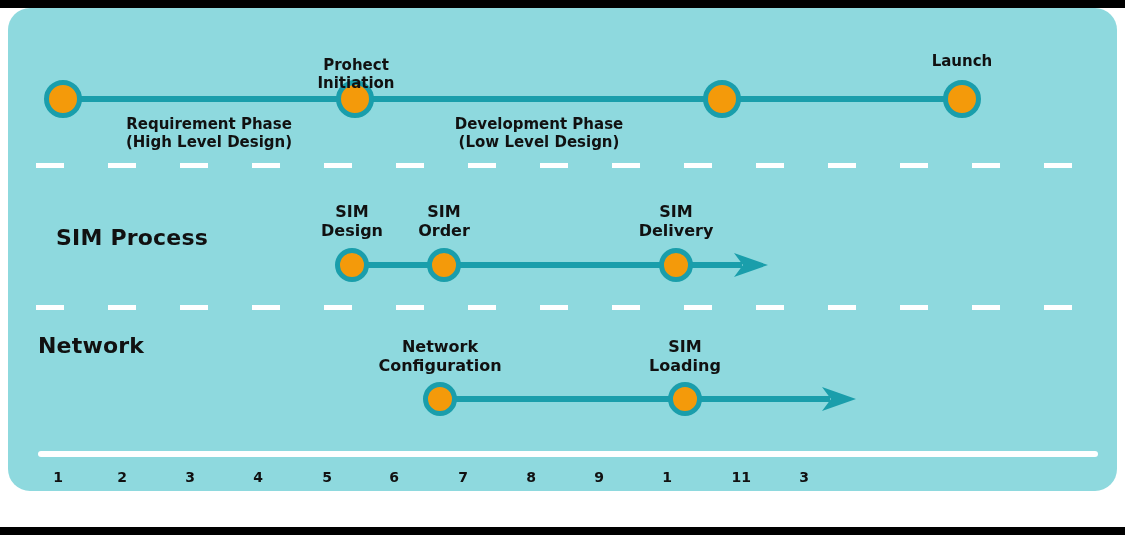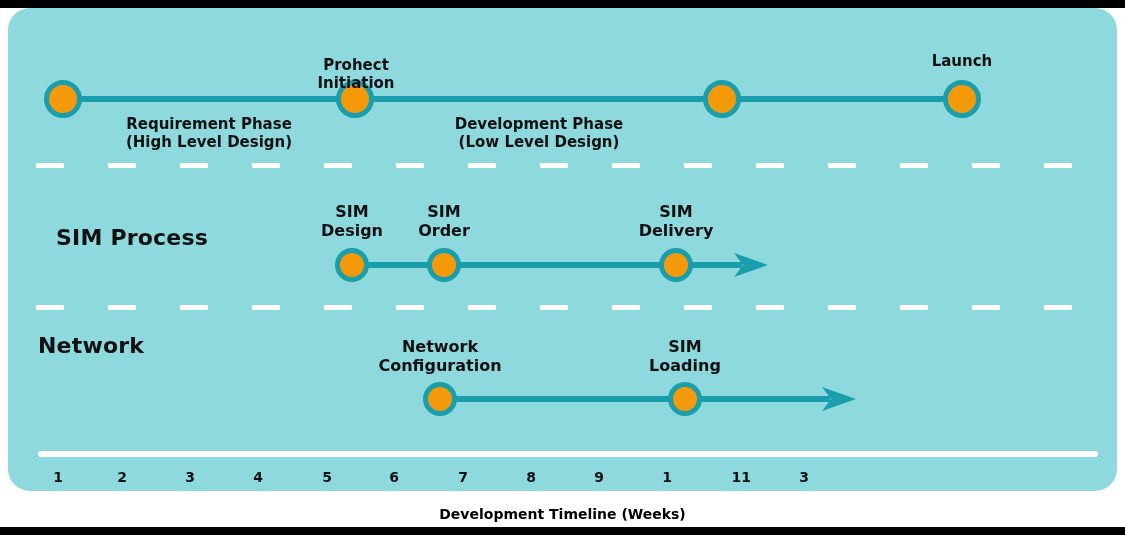--- a/index.html
+++ b/index.html
@@ -224,15 +224,14 @@
     <div class="week-tick" style="left:371px;">6</div>
     <div class="week-tick" style="left:440px;">7</div>
     <div class="week-tick" style="left:508px;">8</div>
     <div class="week-tick" style="left:576px;">9</div>
     <div class="week-tick" style="left:644px;">1</div>
     <div class="week-tick" style="left:713px;text-align:right;">11</div>
     <div class="week-tick" style="left:781px;">3</div>
 
   </div>
 
-  <div class="axis-caption">Development Timeline (Weeks)</div>
 
 </div>
 
 </body></html>

